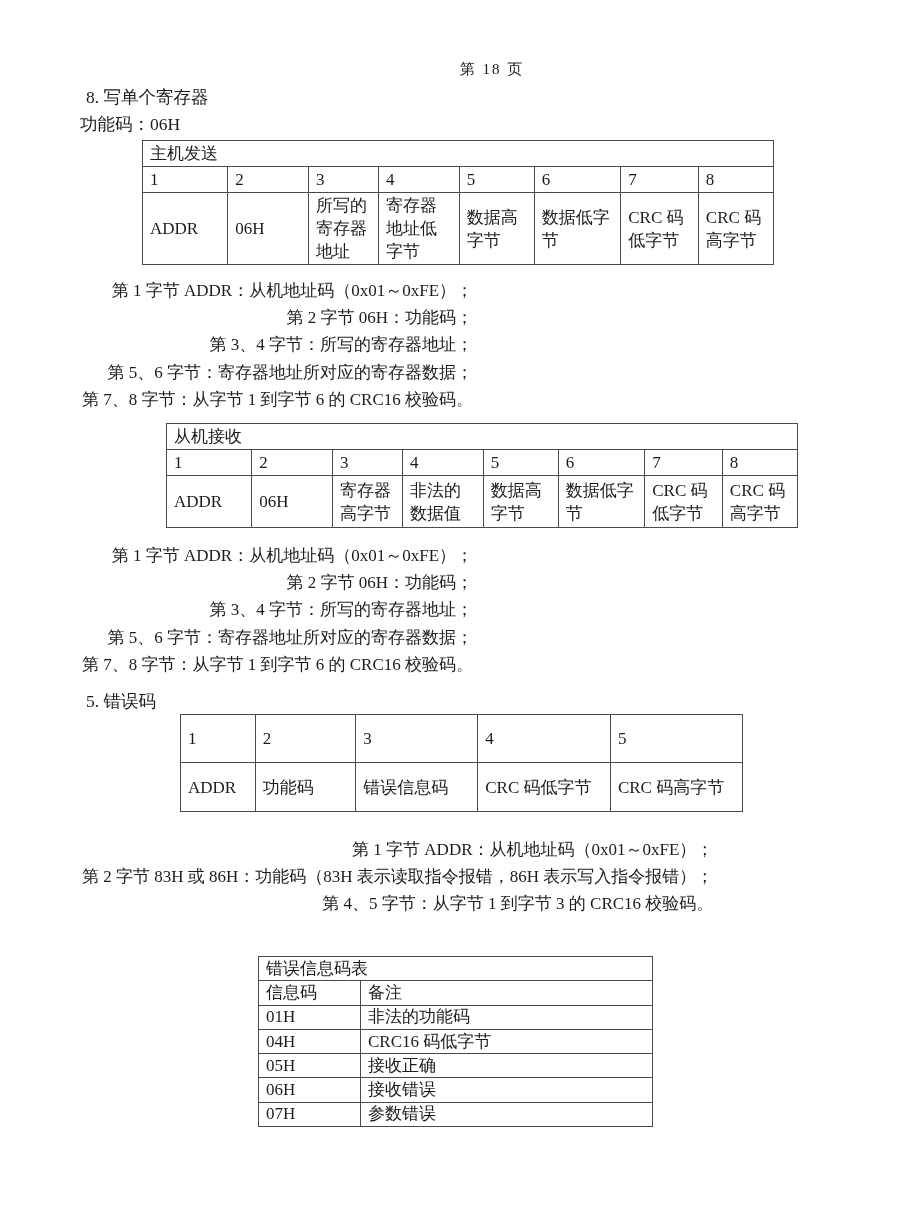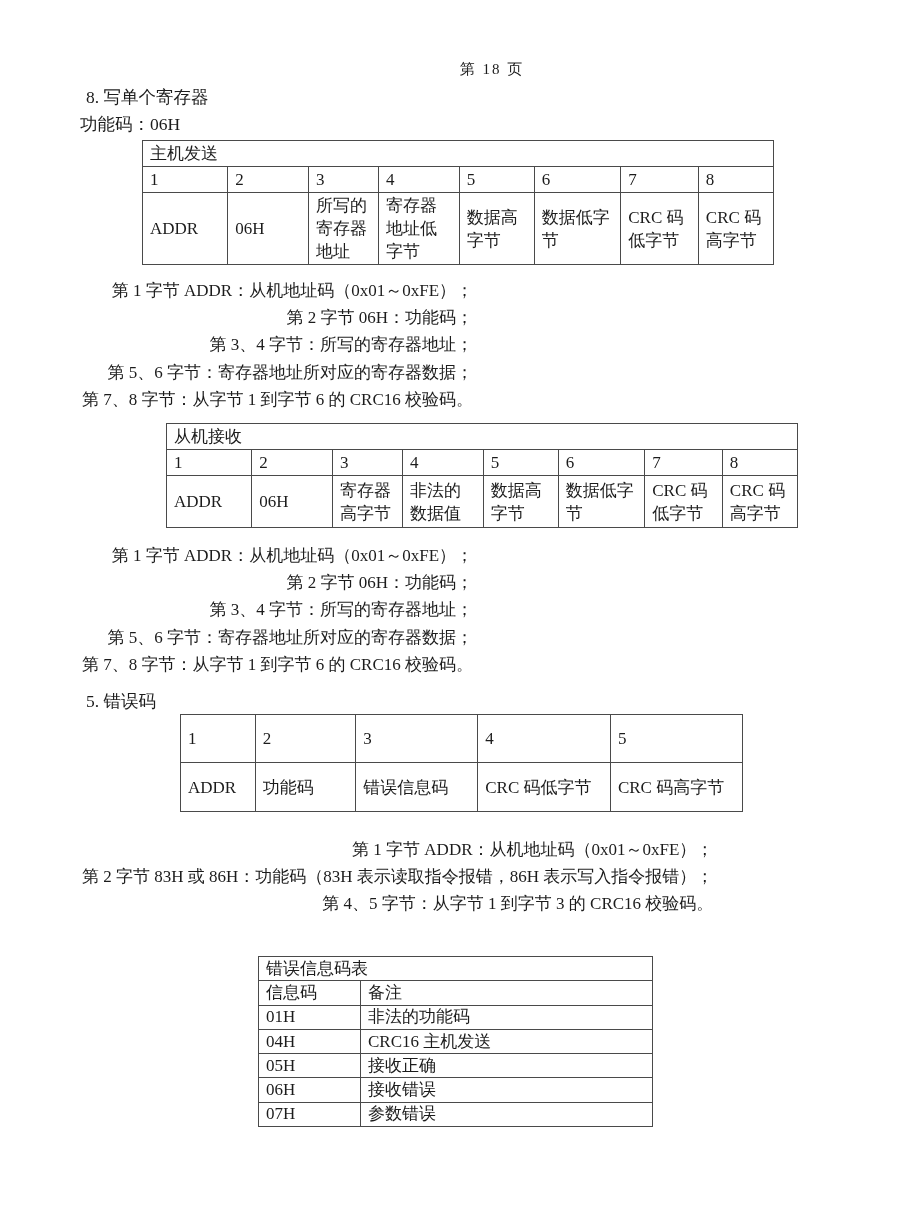--- a/index.html
+++ b/index.html
@@ -195,21 +195,21 @@
   <tr>
     <td>信息码</td>
     <td>备注</td>
   </tr>
   <tr>
     <td>01H</td>
     <td>非法的功能码</td>
   </tr>
   <tr>
     <td>04H</td>
-    <td>CRC16 主机发送</td>
+    <td>CRC16 码低字节</td>
   </tr>
   <tr>
     <td>05H</td>
     <td>接收正确</td>
   </tr>
   <tr>
     <td>06H</td>
     <td>接收错误</td>
   </tr>
   <tr>

